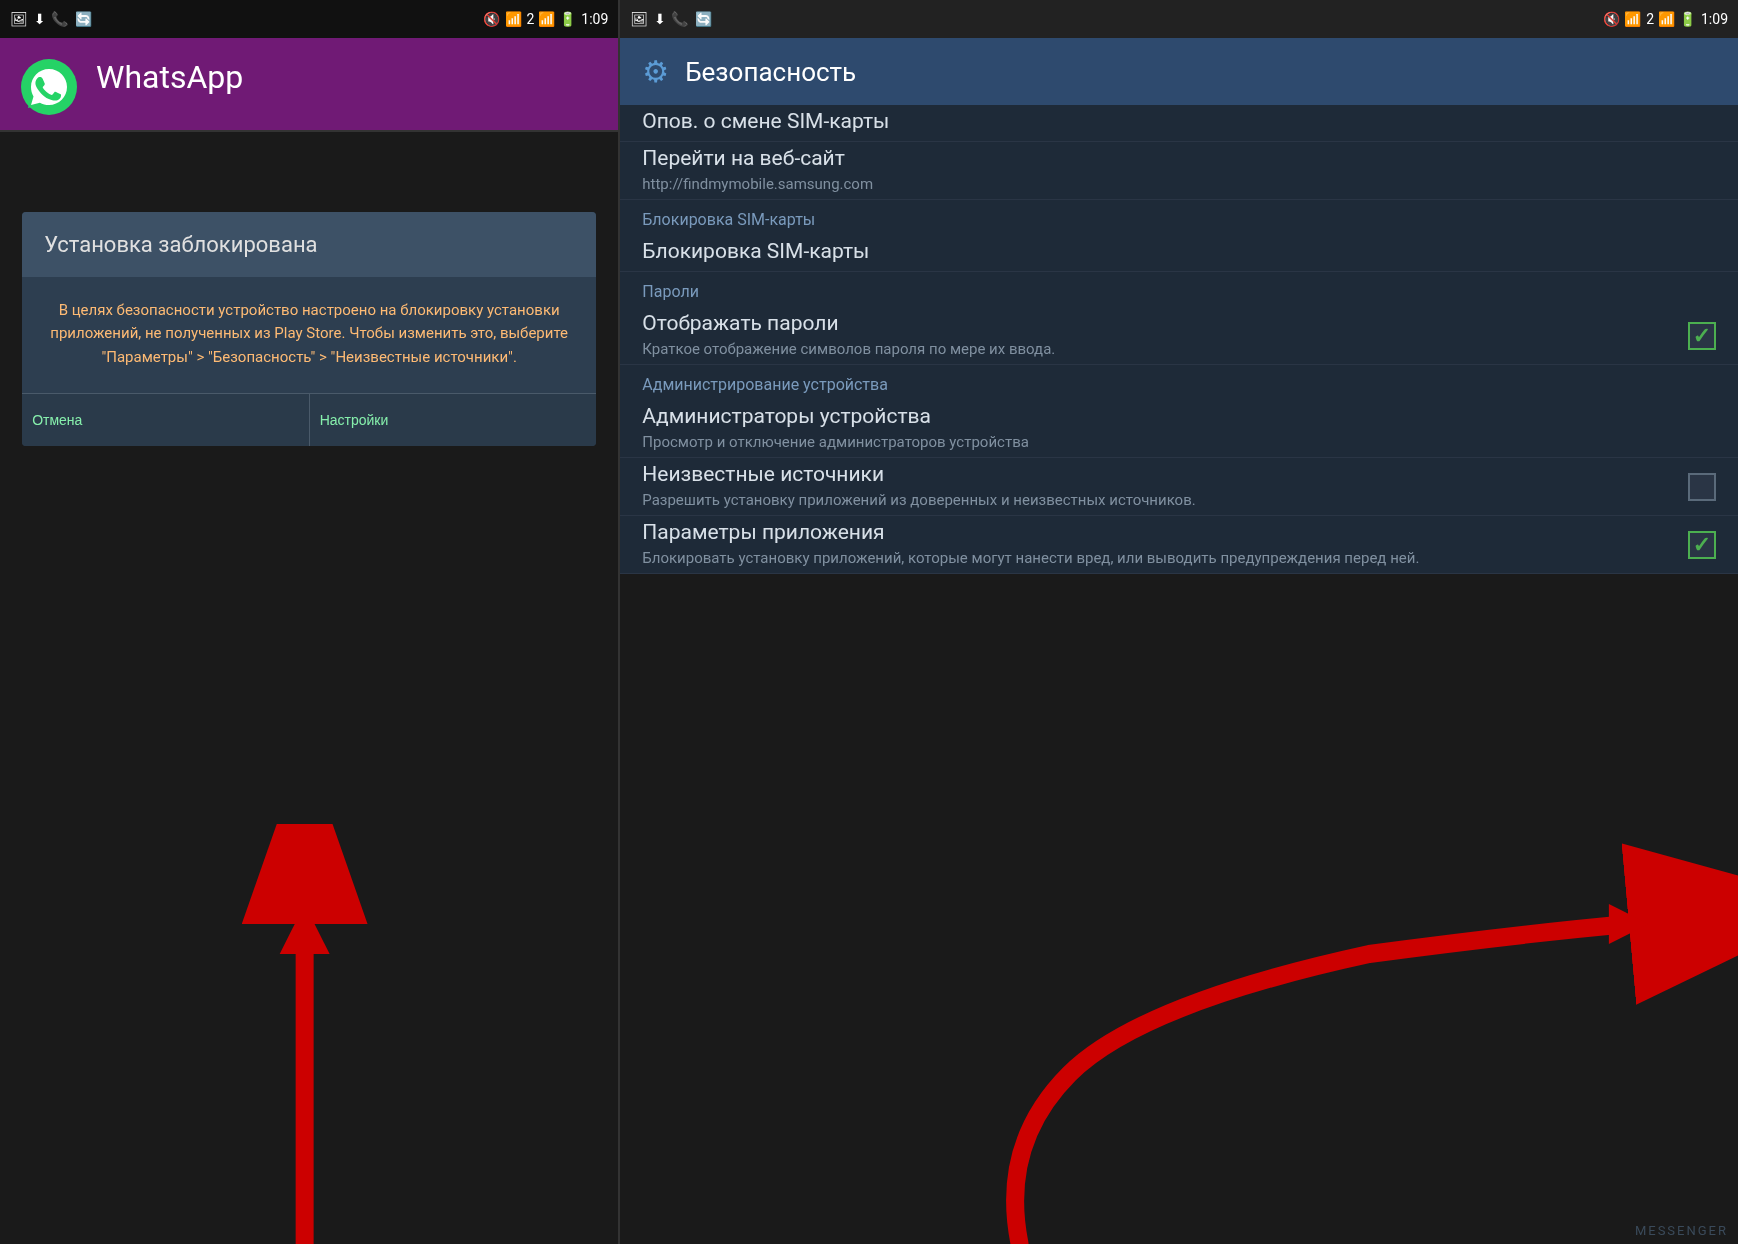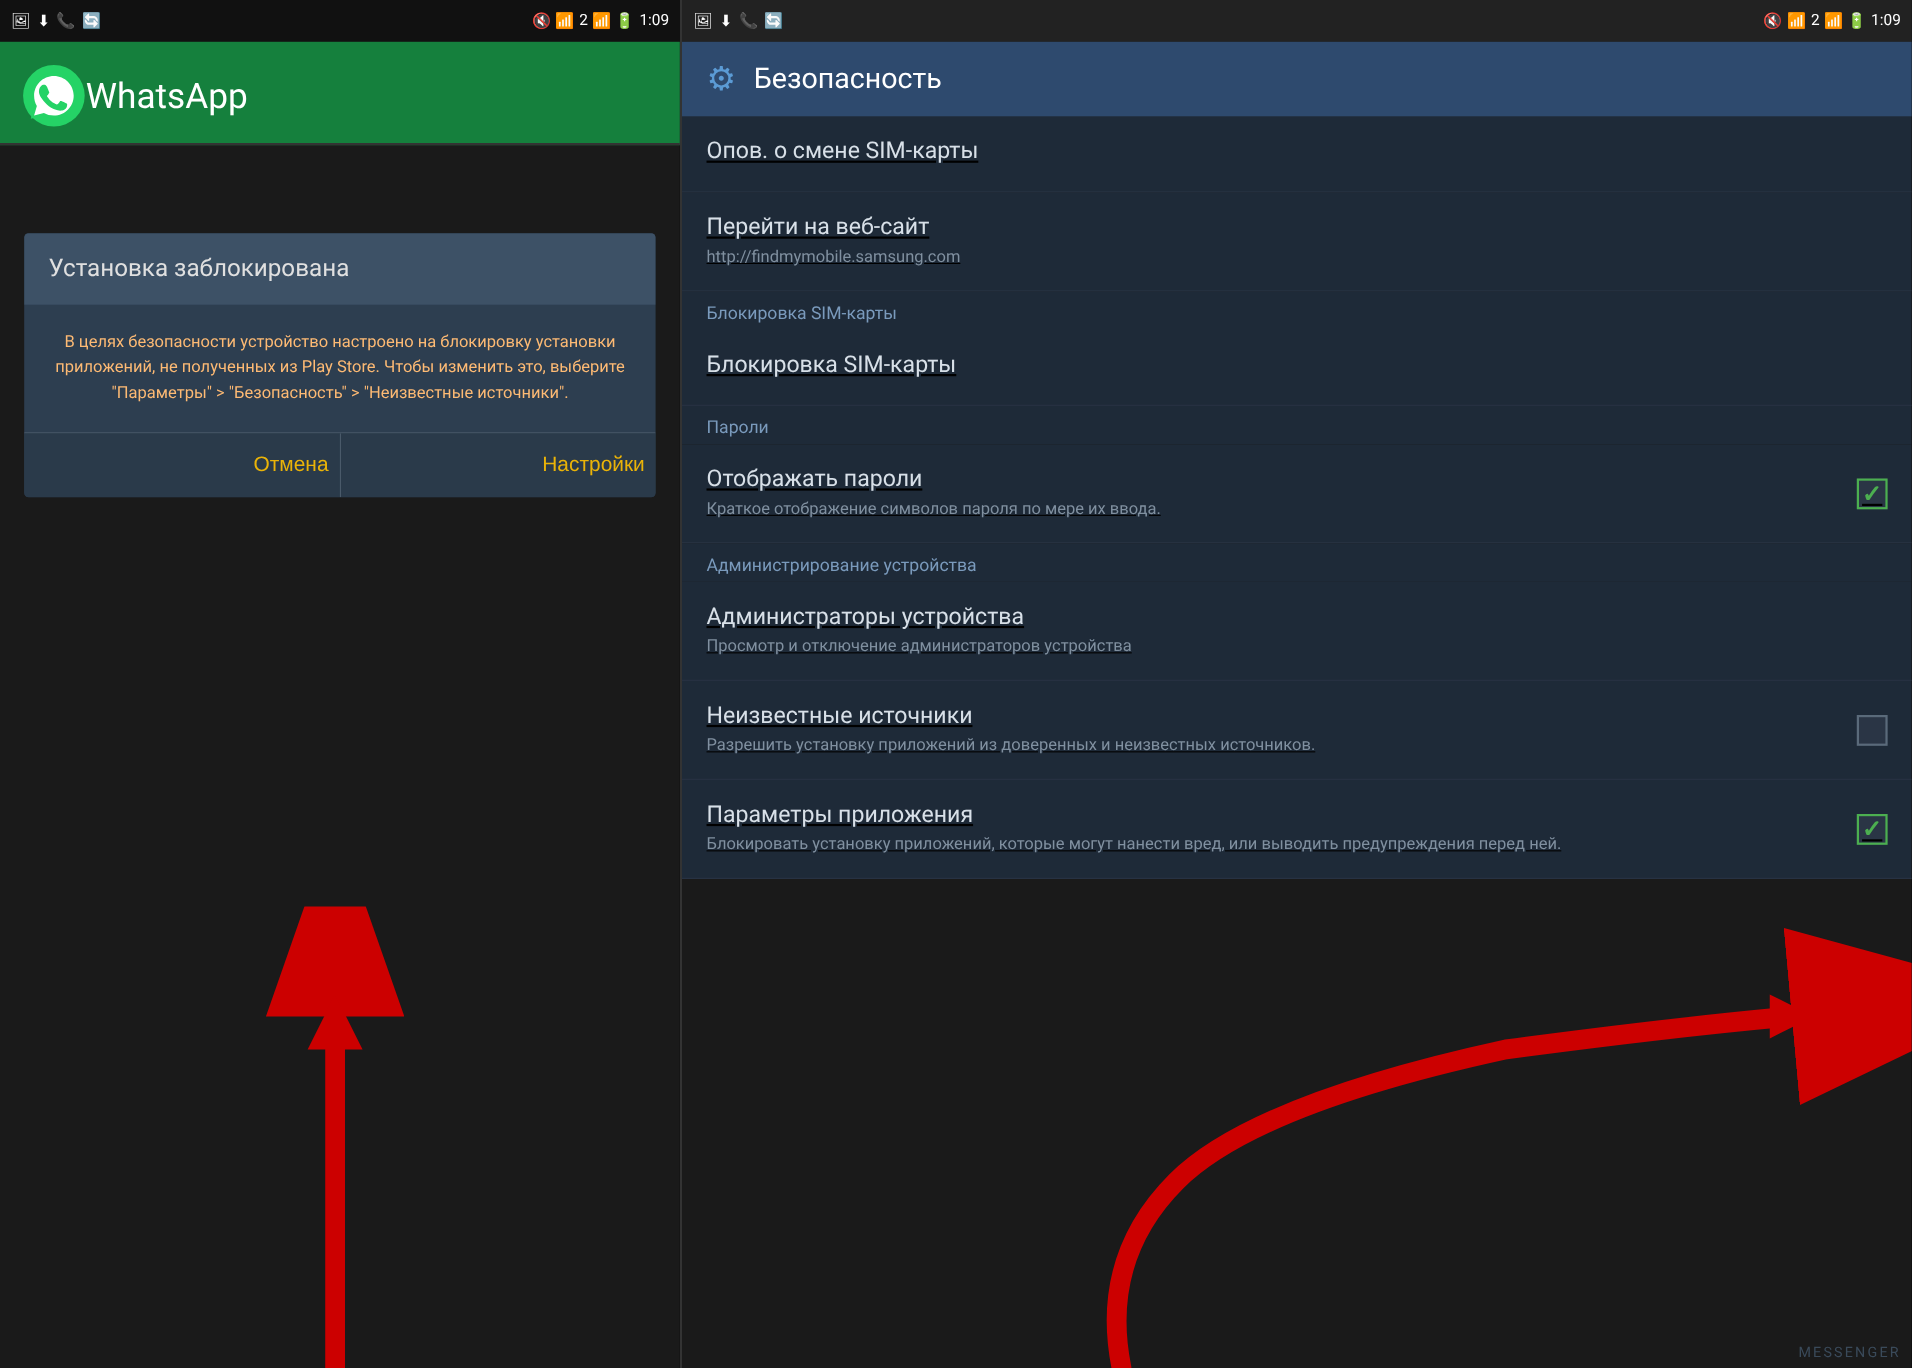--- a/index.html
+++ b/index.html
@@ -53,25 +53,24 @@
     }
 
     .status-time {
       font-size: 14px;
       color: #fff;
       font-weight: normal;
     }
 
     
     .app-header {
-      background: #15803d;
+      background: #701a75;
       padding: 20px 20px 14px 20px;
       display: flex;
-      align-items: center;
-      gap: 0;
+      gap: 18px;
       border-bottom: 2px solid #333;
     }
 
     .whatsapp-logo {
       width: 58px;
       height: 58px;
     }
 
     .app-title {
       font-size: 32px;
@@ -113,23 +112,23 @@
 
     .dialog-buttons {
       display: flex;
       border-top: 1px solid #4a5a6a;
       margin-top: 14px;
     }
 
     .dialog-btn {
       flex: 1;
       padding: 18px 10px;
-      text-align: right;
-      font-size: 19px;
-      color: #eab308;
+      text-align: left;
+      font-size: 14px;
+      color: #86efac;
       background: #2a3a4a;
       cursor: pointer;
       border: none;
       outline: none;
     }
 
     .dialog-btn:first-child {
       border-right: 1px solid #4a5a6a;
     }
 
@@ -168,28 +167,27 @@
     }
 
     .settings-section-label {
       padding: 10px 22px 6px 22px;
       font-size: 16px;
       color: #7a9abc;
       background: #1e2a38;
     }
 
     .settings-item {
-      padding: 20px 22px;
+      padding: 4px 22px;
       border-bottom: 1px solid #2a3545;
       display: flex;
       align-items: center;
       justify-content: space-between;
       cursor: pointer;
       background: #1e2a38;
-      text-decoration: underline;
     }
 
     .settings-item-text {
       flex: 1;
     }
 
     .settings-item-title {
       font-size: 21px;
       color: #d8e0e8;
       font-weight: 400;

